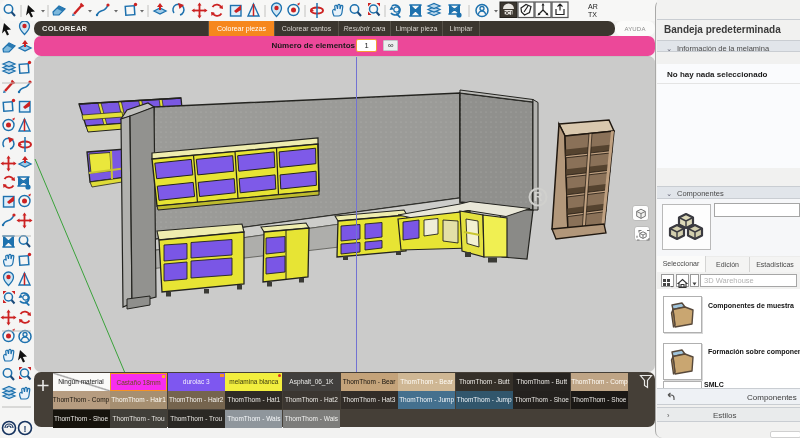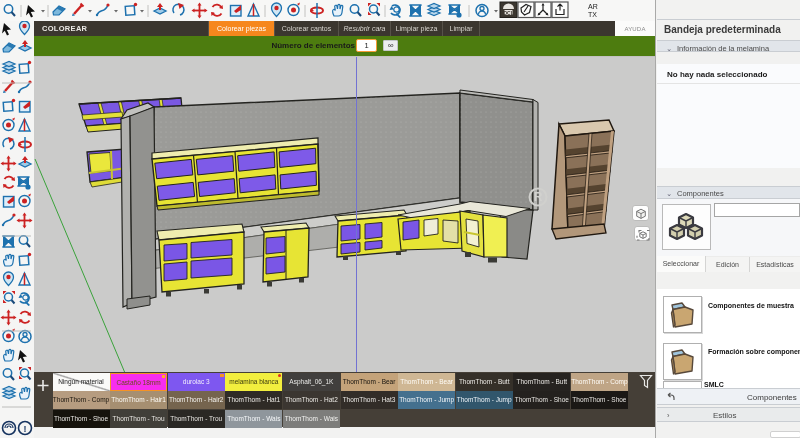--- a/index.html
+++ b/index.html
@@ -1,29 +1,29 @@
 <!DOCTYPE html>
 <html><head>
 <meta charset="utf-8">
 <style>
 html,body{margin:0;padding:0;}
 #app{position:relative;width:800px;height:438px;overflow:hidden;background:#f2f2f1;
   font-family:"Liberation Sans", sans-serif;}
 #app *{box-sizing:border-box;}
-.abs{position:absolute;}
+.abs{position:absolute;border-radius:7px;}
 #topbar{left:0;top:0;width:800px;height:21px;background:#f7f7f6;}
 #leftbar{left:0;top:21px;width:34px;height:417px;background:#f5f5f4;}
 #cbar{left:34px;top:21px;width:581px;height:15px;background:#3b362f;color:#fff;}
 #cbar .ttl{position:absolute;left:8px;top:3px;font-size:7.5px;font-weight:bold;color:#eceae7;letter-spacing:.3px;}
 .cbtn{position:absolute;top:0;height:15px;font-size:7px;color:#d8d5d0;text-align:center;
   line-height:15px;border-left:1px solid #57524a;}
 .cbtn.on{background:#f6871d;color:#fff;}
 #ayuda{left:615px;top:21px;width:40px;height:15px;background:#fbfbfa;color:#8a8a8a;
   font-size:6px;text-align:center;line-height:16px;letter-spacing:.2px;}
-#numrow{left:34px;top:36px;width:621px;height:20px;background:#4d7c0f;}
+#numrow{left:34px;top:36px;width:621px;height:20px;background:#ec4899;}
 #numlab{position:absolute;left:100px;top:5px;width:221px;text-align:right;font-size:8px;font-weight:bold;color:#1a1a1a;}
 #numin{position:absolute;left:322px;top:3px;width:21px;height:13px;border:1px solid #f59b35;border-radius:2px;
   background:#fff;font-size:7.5px;text-align:center;line-height:12px;color:#222;}
 #numinf{position:absolute;left:349px;top:4px;width:15px;height:11px;background:#eceeee;border:1px solid #c3c6c8;
   font-size:8px;text-align:center;line-height:9px;color:#333;border-radius:1px;}
 #viewport{left:34px;top:56px;width:621px;height:316px;background:#cbcbca;border-top:1px solid #c2c2c1;}
 #wmark{position:absolute;left:232px;top:127px;font-size:66px;font-weight:bold;color:rgba(255,255,255,0.68);
   letter-spacing:2.8px;}
 .vbtn{position:absolute;width:18px;height:18px;background:#fefefe;border:1px solid #bcbcbb;border-radius:3px;}
 #palette{left:34px;top:372px;width:621px;height:55px;background:#453f37;}
@@ -545,20 +545,44 @@
         </g>
           </svg>
       </div>
       <div style="position:absolute;left:57px;top:4px;width:86px;height:14px;background:#fff;border:1px solid #a6a6a6;"></div>
     </div>
     <div id="tabs" style="position:absolute;left:1px;top:256px;width:143px;height:16px;background:#ececeb;border-bottom:1px solid #d4d4d3;font-size:7px;color:#4a4a4a;">
       <div style="position:absolute;left:0;top:0;width:49px;height:16px;background:#fbfbfa;border-right:1px solid #d4d4d3;text-align:center;line-height:16px;">Seleccionar</div>
       <div style="position:absolute;left:49px;top:1px;width:44px;height:15px;background:#f4f4f3;border-right:1px solid #d4d4d3;text-align:center;line-height:15px;">Edición</div>
       <div style="position:absolute;left:93px;top:1px;width:50px;height:15px;background:#f4f4f3;text-align:center;line-height:15px;">Estadísticas</div>
     </div>
+    <div id="whrow" style="position:absolute;left:1px;top:272px;width:143px;height:17px;">
+      <div style="position:absolute;left:4px;top:2px;width:13px;height:13px;background:#fff;border:1px solid #9a9a9a;">
+        <svg width="11" height="11">
+            <g fill="#444">
+              <rect x="1" y="1" width="3" height="3"></rect>
+              <rect x="5" y="1" width="3" height="3"></rect>
+              <rect x="1" y="5" width="3" height="3"></rect>
+              <rect x="5" y="5" width="3" height="3"></rect>
+              <path d="M9 8 l2 0 -1 1.6z"></path>
+            </g>
+          </svg>
+      </div>
+      <div style="position:absolute;left:19px;top:2px;width:13px;height:13px;background:#fff;border:1px solid #9a9a9a;">
+        <svg width="11" height="11">
+            <path d="M5.5 1.5 L10 5.5 H9 V9.5 H2 V5.5 H1 Z M4 9.5 V6.5 H7 V9.5" fill="none" stroke="#333" stroke-width="1.1"></path>
+          </svg>
+      </div>
+      <div style="position:absolute;left:33px;top:2px;width:9px;height:13px;background:#fff;border:1px solid #9a9a9a;">
+        <svg width="7" height="11">
+            <path d="M1.5 4.5 l4 0 -2 3z" fill="#444"></path>
+          </svg>
+      </div>
+      <div style="position:absolute;left:43px;top:2px;width:97px;height:13px;background:#fff;border:1px solid #a6a6a6;font-size:7.5px;color:#b3b3b3;line-height:12px;padding-left:3px;">3D Warehouse</div>
+    </div>
     <div class="rwhite" id="rlist" style="top:289px;height:99px;background:#fff;">
       <div style="position:absolute;left:6px;top:7px;width:39px;height:37px;background:#fff;border:1px solid #b0b0b0;box-shadow:1px 1px 0 #d8d8d8;">
         <svg width="37" height="35">
             <g stroke="#57483a" stroke-width="1.4" stroke-linejoin="round">
           <path d="M8 8 l10 -2 3 4 -12 2.5z" fill="#9fc4dc"></path>
           <path d="M9 12.5 l12 -2.5 8 3 -1 14 -17 3z" fill="#c9a671"></path>
           <path d="M9 12.5 l2 15 -1.5 2.5 -2 -14z" fill="#b8945e"></path>
         </g>
           </svg>
       </div>

